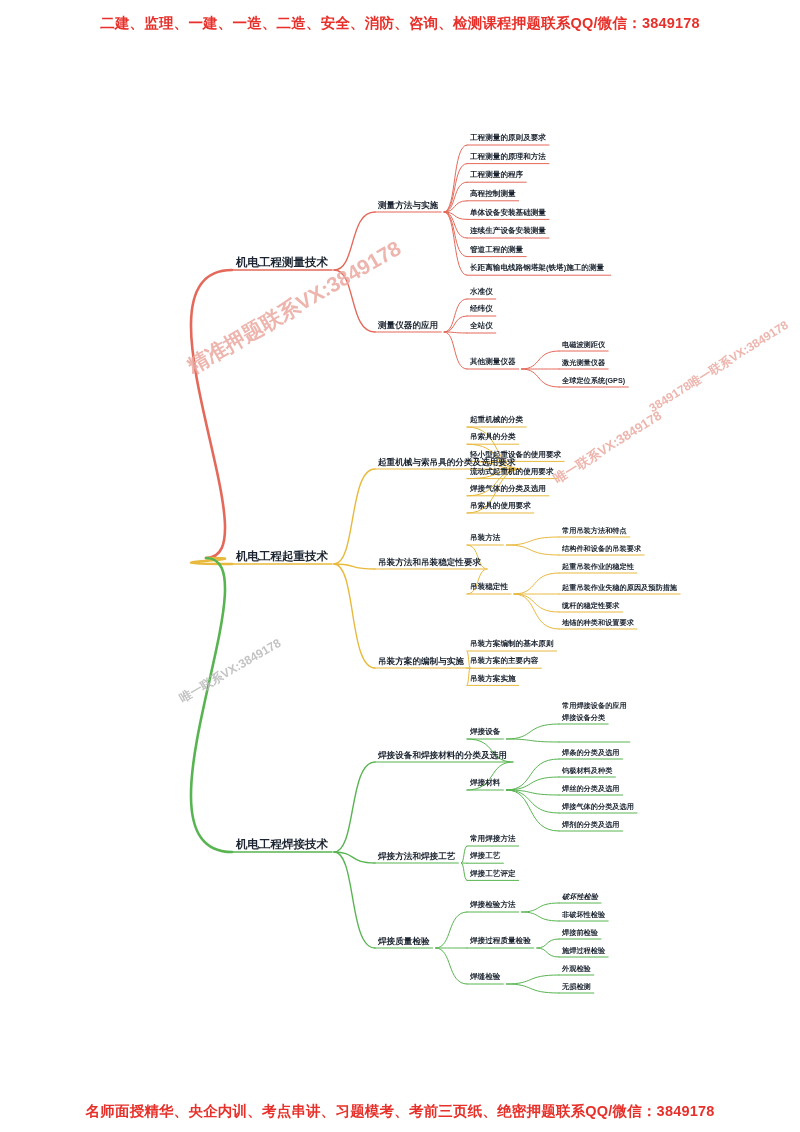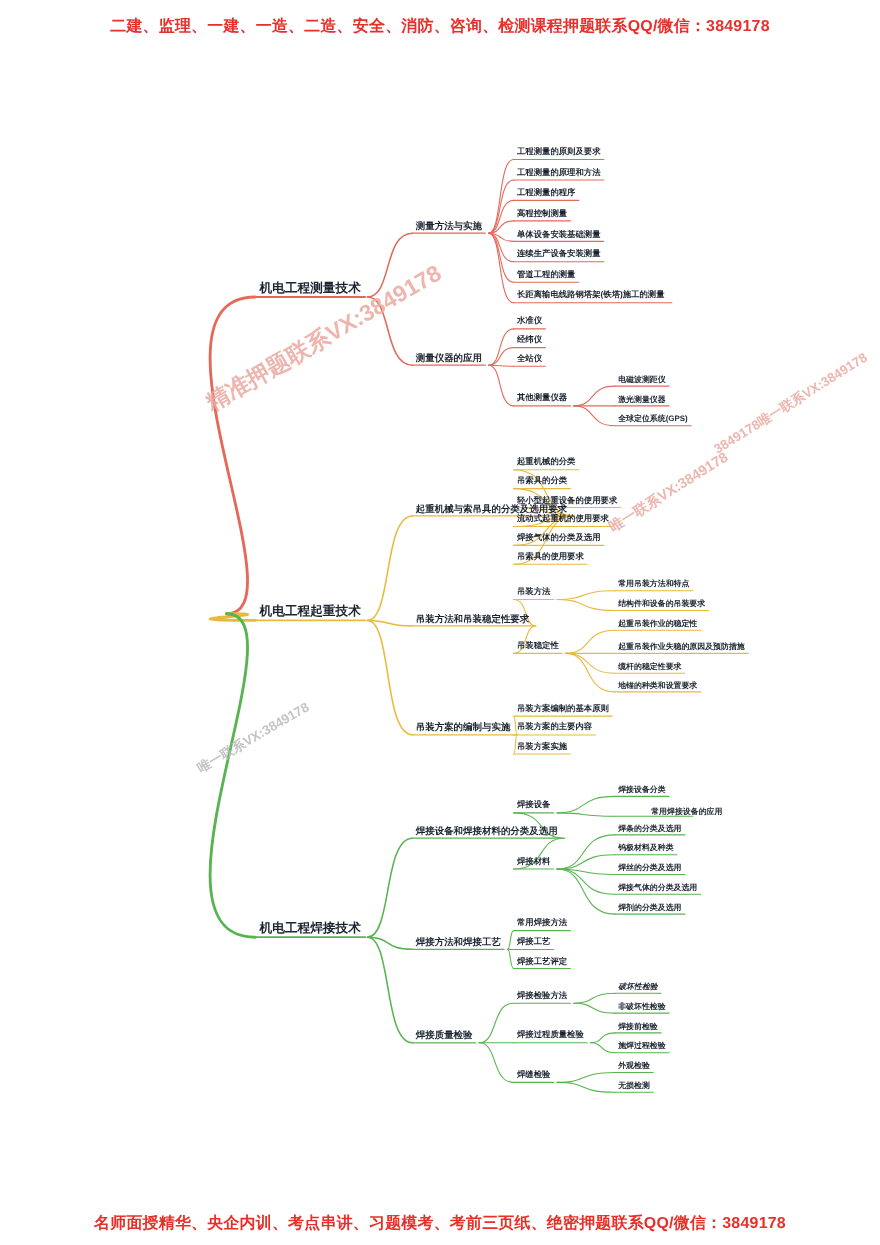--- a/index.html
+++ b/index.html
@@ -264,21 +264,21 @@
       <div class="node lvl4" style="left: 562px; top: 601.536px;">缆杆的稳定性要求</div>
       <div class="node lvl4" style="left: 562px; top: 618.536px;">地锚的种类和设置要求</div>
       <div class="node lvl2" style="left: 378px; top: 656.668px;">吊装方案的编制与实施</div>
       <div class="node lvl3" style="left: 470px; top: 640.288px;">吊装方案编制的基本原则</div>
       <div class="node lvl3" style="left: 470px; top: 657.488px;">吊装方案的主要内容</div>
       <div class="node lvl3" style="left: 470px; top: 674.688px;">吊装方案实施</div>
       <div class="node lvl1" style="left: 236px; top: 838.87px;">机电工程焊接技术</div>
       <div class="node lvl2" style="left: 378px; top: 750.668px;">焊接设备和焊接材料的分类及选用</div>
       <div class="node lvl3" style="left: 470px; top: 728.288px;">焊接设备</div>
       <div class="node lvl4" style="left: 562px; top: 713.536px;">焊接设备分类</div>
-      <div class="node lvl4" style="left: 562px; top: 734px; margin-left: 30px;">常用焊接设备的应用</div>
+      <div class="node lvl4" style="left: 562px; top: 702px;">常用焊接设备的应用</div>
       <div class="node lvl3" style="left: 470px; top: 779.288px;">焊接材料</div>
       <div class="node lvl4" style="left: 562px; top: 748.536px;">焊条的分类及选用</div>
       <div class="node lvl4" style="left: 562px; top: 766.536px;">钨极材料及种类</div>
       <div class="node lvl4" style="left: 562px; top: 784.536px;">焊丝的分类及选用</div>
       <div class="node lvl4" style="left: 562px; top: 802.536px;">焊接气体的分类及选用</div>
       <div class="node lvl4" style="left: 562px; top: 820.536px;">焊剂的分类及选用</div>
       <div class="node lvl2" style="left: 378px; top: 851.668px;">焊接方法和焊接工艺</div>
       <div class="node lvl3" style="left: 470px; top: 835.288px;">常用焊接方法</div>
       <div class="node lvl3" style="left: 470px; top: 852.488px;">焊接工艺</div>
       <div class="node lvl3" style="left: 470px; top: 869.688px;">焊接工艺评定</div>

